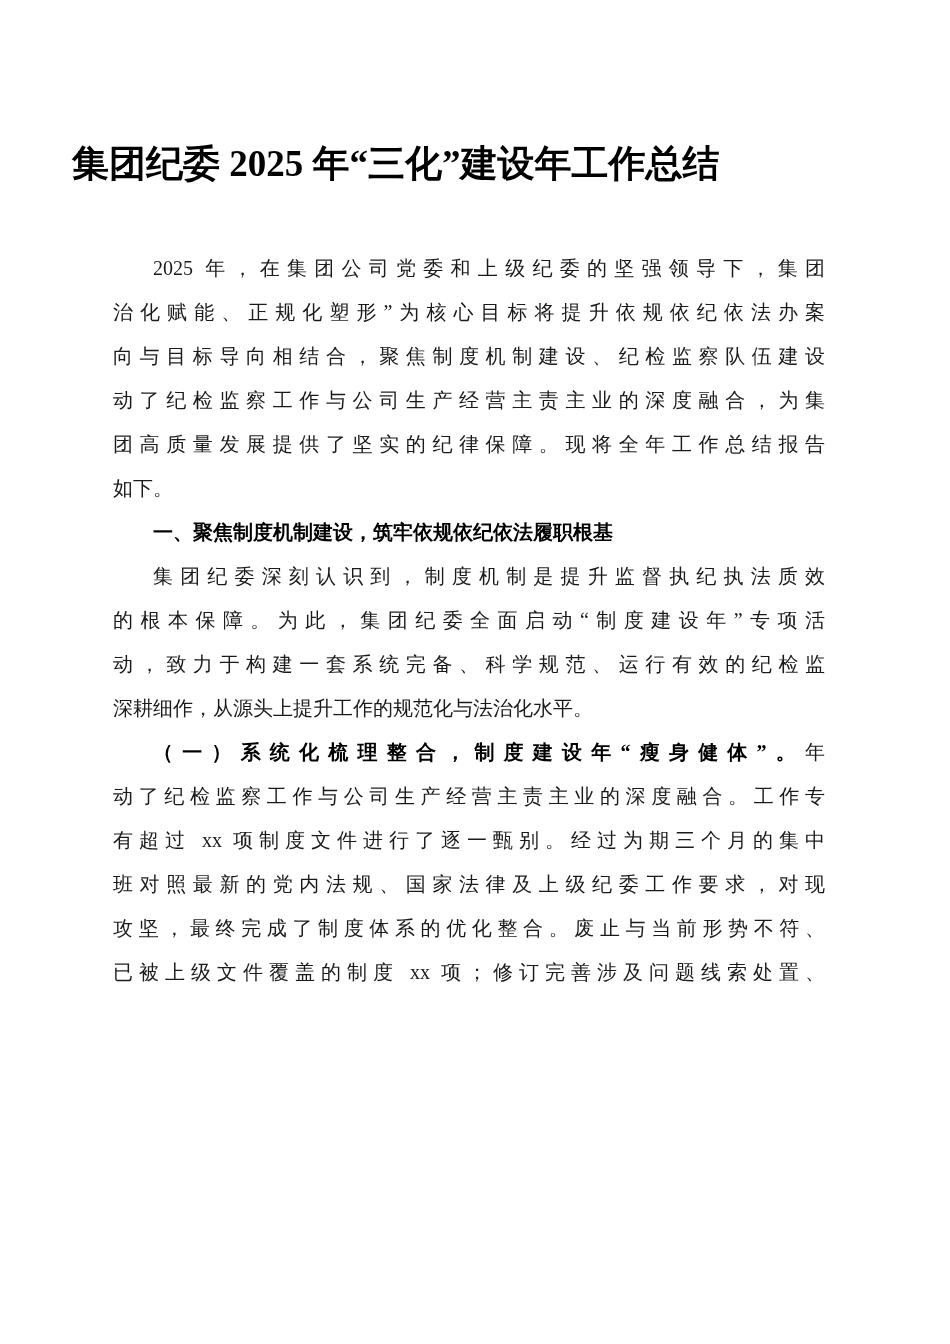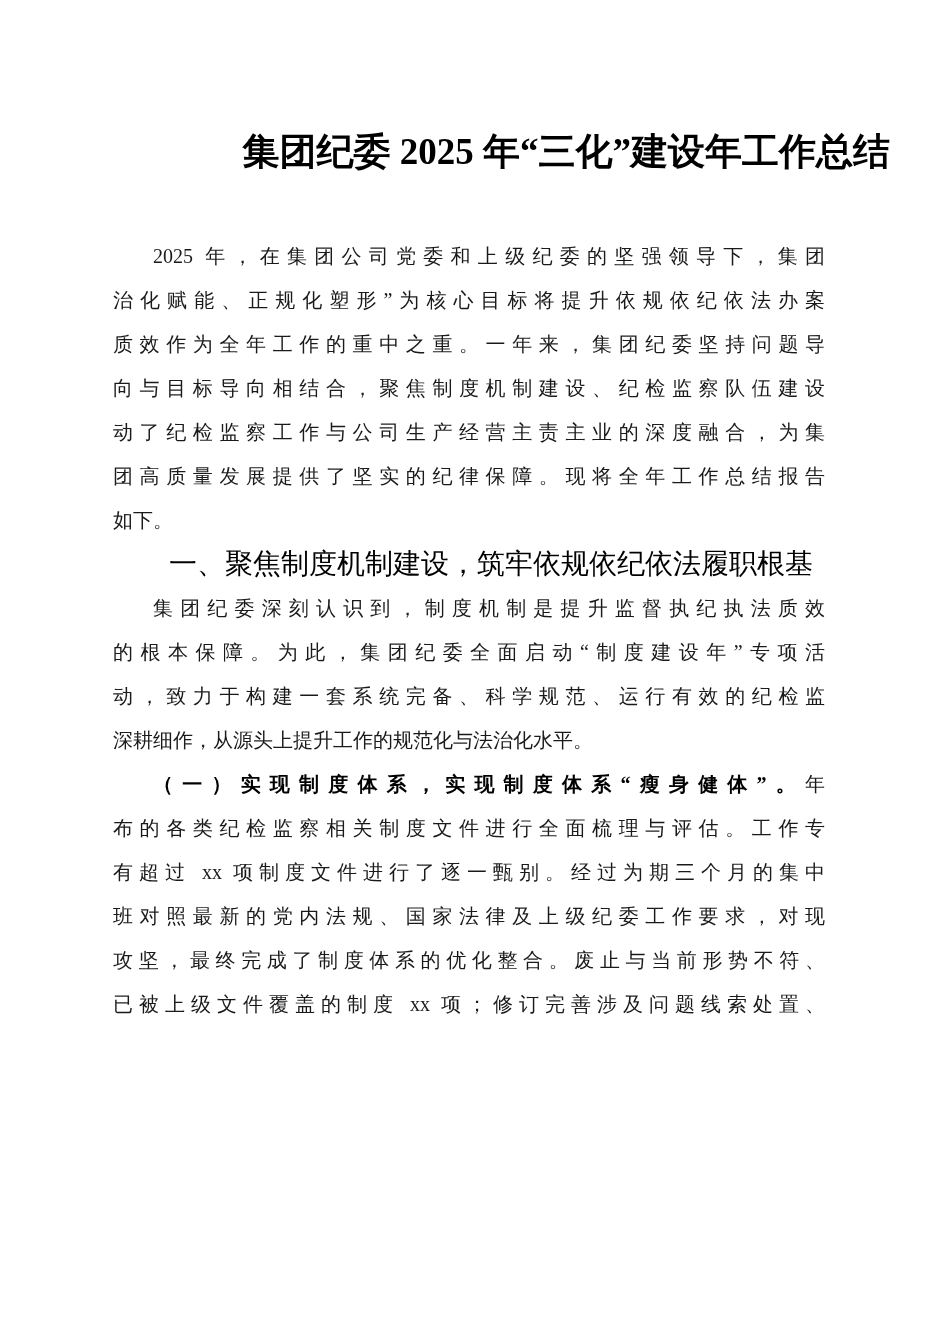--- a/index.html
+++ b/index.html
@@ -6,23 +6,23 @@
   .page {
     position: relative;
     width: 950px;
     height: 1344px;
     background: #ffffff;
     overflow: hidden;
     font-family: "Liberation Serif", "DejaVu Serif", serif;
     color: #1a1a1a;
   }
   .title {
-    margin: 0;
+    margin: 12px;
     padding: 126px 60px 0 60px;
-    text-align: right;
+    text-align: left;
     font-size: 37px;
     line-height: 52px;
     font-weight: 700;
     color: #000000;
     font-family: "Liberation Serif", "DejaVu Serif", serif;
   }
   .body-lines {
     margin: 56px 125px 0 113px; 
   }
   .line {
@@ -34,54 +34,53 @@
     text-justify: inter-character;
     overflow: hidden;
     white-space: nowrap;
     font-family: Liberation Serif, serif;
   }
   .line.ind { text-indent: 2em; }
   .line.end { text-align-last: left; }
   .line.heading {
     text-align-last: left;
     font-family: "Liberation Sans", "DejaVu Sans", sans-serif;
-    font-weight: 400;
+    font-weight: 700;
     color: #000000;
-    font-size: 28px;
+    font-size: 20px;
   }
   .lead-bold {
     font-weight: 700;
     color: #000000;
   }
 </style>
 </head>
 <body>
 
 <div class="page">
 
   <h1 class="title">集团纪委 2025 年“三化”建设年工作总结</h1>
 
   <div class="body-lines">
 
     <div class="line ind">2025 年，在集团公司党委和上级纪委的坚强领导下，集团</div>
     <div class="line">治化赋能、正规化塑形”为核心目标将提升依规依纪依法办案</div>
-    <div class="line">质效作为全年工作的重中之重。一年来，集团纪委坚持问题导</div>
     <div class="line">向与目标导向相结合，聚焦制度机制建设、纪检监察队伍建设</div>
     <div class="line">动了纪检监察工作与公司生产经营主责主业的深度融合，为集</div>
     <div class="line">团高质量发展提供了坚实的纪律保障。现将全年工作总结报告</div>
     <div class="line end">如下。</div>
 
     <div class="line heading ind">一、聚焦制度机制建设，筑牢依规依纪依法履职根基</div>
 
     <div class="line ind">集团纪委深刻认识到，制度机制是提升监督执纪执法质效</div>
     <div class="line">的根本保障。为此，集团纪委全面启动“制度建设年”专项活</div>
     <div class="line">动，致力于构建一套系统完备、科学规范、运行有效的纪检监</div>
     <div class="line end">深耕细作，从源头上提升工作的规范化与法治化水平。</div>
 
-    <div class="line ind"><span class="lead-bold">（一）实现制度体系，实现制度体系“瘦身健体”。</span><span>年</span></div>
-    <div class="line">布的各类纪检监察相关制度文件进行全面梳理与评估。工作专</div>
+    <div class="line ind"><span class="lead-bold">（一）系统化梳理整合，制度建设年“瘦身健体”。</span><span>年</span></div>
+    <div class="line">动了纪检监察工作与公司生产经营主责主业的深度融合。工作专</div>
     <div class="line">有超过 xx 项制度文件进行了逐一甄别。经过为期三个月的集中</div>
     <div class="line">班对照最新的党内法规、国家法律及上级纪委工作要求，对现</div>
     <div class="line">攻坚，最终完成了制度体系的优化整合。废止与当前形势不符、</div>
     <div class="line">已被上级文件覆盖的制度 xx 项；修订完善涉及问题线索处置、</div>
 
   </div>
 </div>
 
 </body></html>

